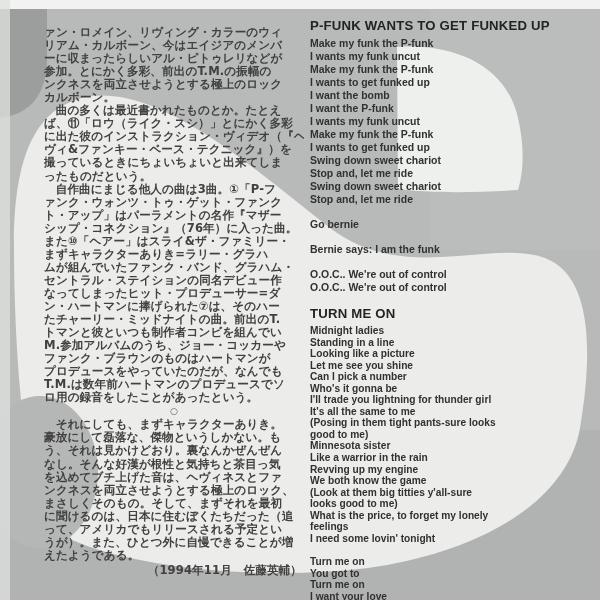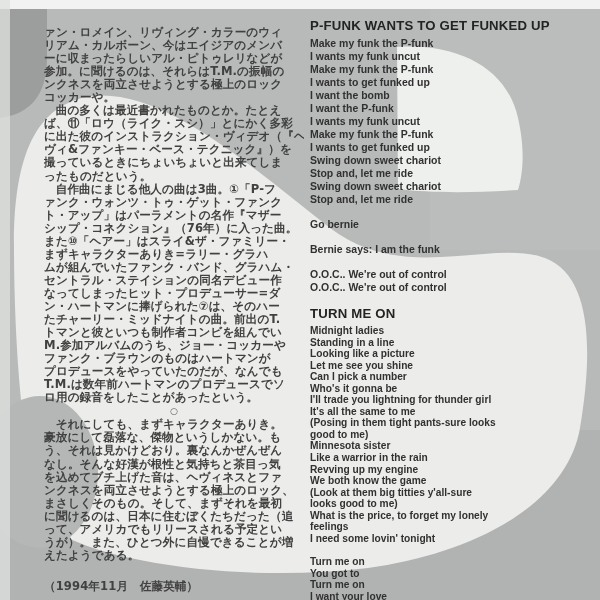--- a/index.html
+++ b/index.html
@@ -11,21 +11,21 @@
   svg.bg{position:absolute;left:0;top:0;width:600px;height:600px;}
   
   .col-left{
     position:absolute;left:44px;top:26px;width:260px;
     color:#414141;font-size:11.6px;line-height:13.05px;
     font-weight:600;letter-spacing:0.1px;
   }
   .jpara{margin:0;}
   .jline{white-space:nowrap;overflow:hidden;height:13.05px;}
   .jdivider{text-align:center;font-size:9px;line-height:14px;height:14px;color:#565858;font-weight:400;}
-  .jsig{text-align:left;padding-right:2px;margin-top:18px;white-space:nowrap;overflow:hidden;}
+  .jsig{text-align:right;padding-right:2px;margin-top:2px;white-space:nowrap;overflow:hidden;}
   
   .col-right{
     position:absolute;left:310px;top:18px;width:285px;
     color:#313131;font-family:"Liberation Sans","DejaVu Sans",sans-serif;
     transform:scaleX(0.97);transform-origin:0 0;
   }
   .song-title{
     font-size:13.6px;font-weight:bold;letter-spacing:0.2px;color:#232323;
     margin:0 0 4px 0;white-space:nowrap;
   }
@@ -55,23 +55,23 @@
 
     <rect x="0" y="0" width="600" height="9" fill="#f1f2f1"></rect>
     <rect x="0" y="0" width="10" height="600" fill="#dfe1df" opacity="0.75"></rect>
   </svg>
 
   <div class="col-left" id="leftcol">
       <div class="jpara">
         <div class="jline">ァン・ロメイン、リヴィング・カラーのウィ</div>
         <div class="jline">リアム・カルボーン、今はエイジアのメンバ</div>
         <div class="jline">ーに収まったらしいアル・ピトゥレリなどが</div>
-        <div class="jline">参加。に聞けるのは、それらはT.M.の振幅の</div>
+        <div class="jline">参加。とにかく多彩、前出のT.M.の振幅の</div>
         <div class="jline">ンクネスを両立させようとする極上のロック</div>
-        <div class="jline">コッカーや。</div>
+        <div class="jline">カルボーン。</div>
       </div>
       <div class="jpara">
         <div class="jline">　曲の多くは最近書かれたものとか。たとえ</div>
         <div class="jline">ば、⑪「ロウ（ライク・スシ）」とにかく多彩</div>
         <div class="jline">に出た彼のインストラクション・ヴィデオ（『ヘ</div>
         <div class="jline">ヴィ&amp;ファンキー・ベース・テクニック』）を</div>
         <div class="jline">撮っているときにちょいちょいと出来てしま</div>
         <div class="jline">ったものだという。</div>
       </div>
       <div class="jpara">

